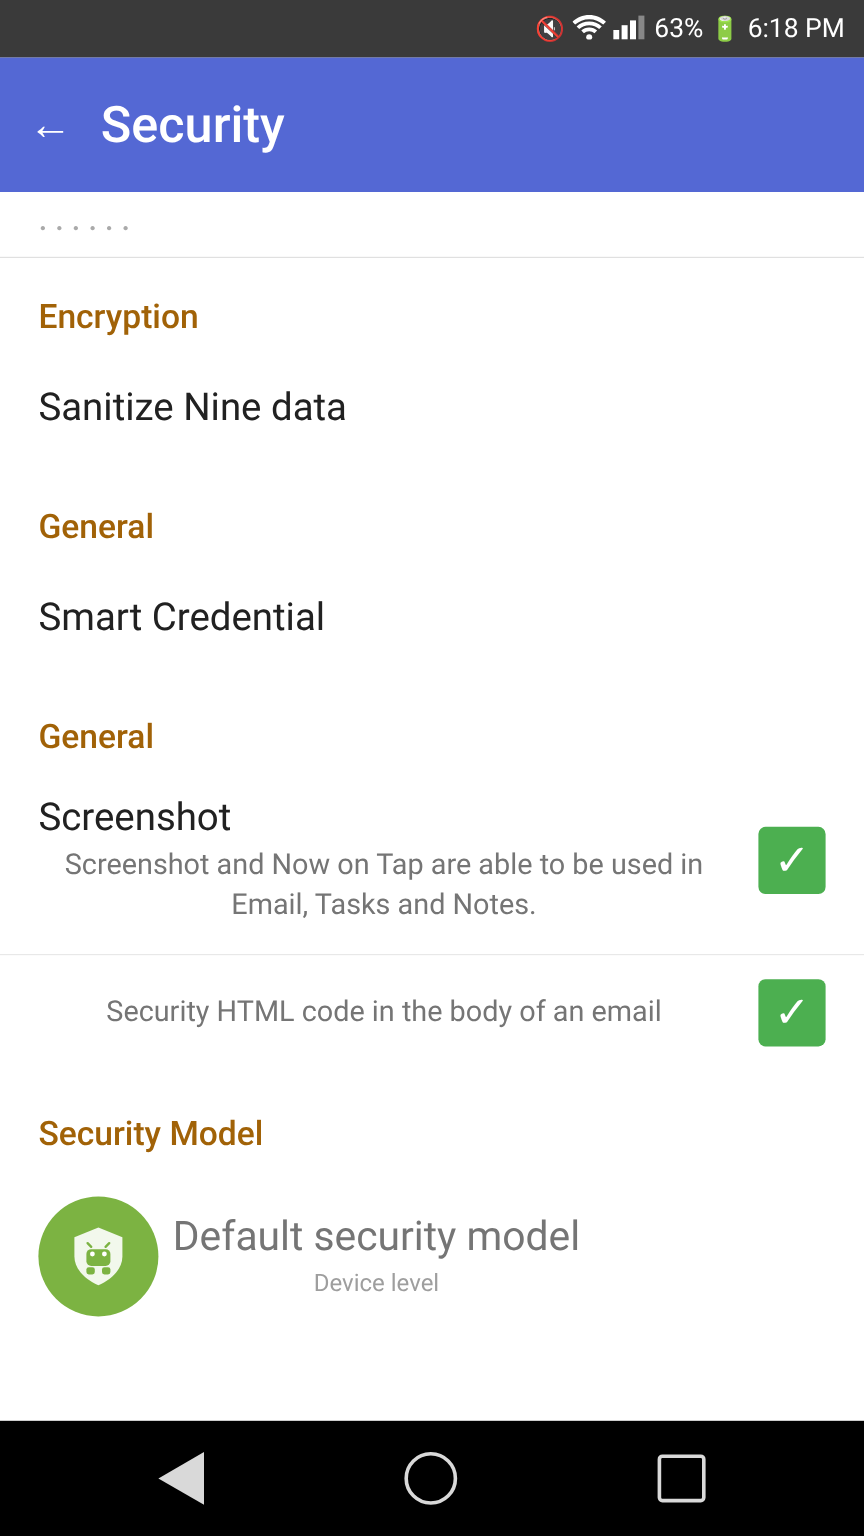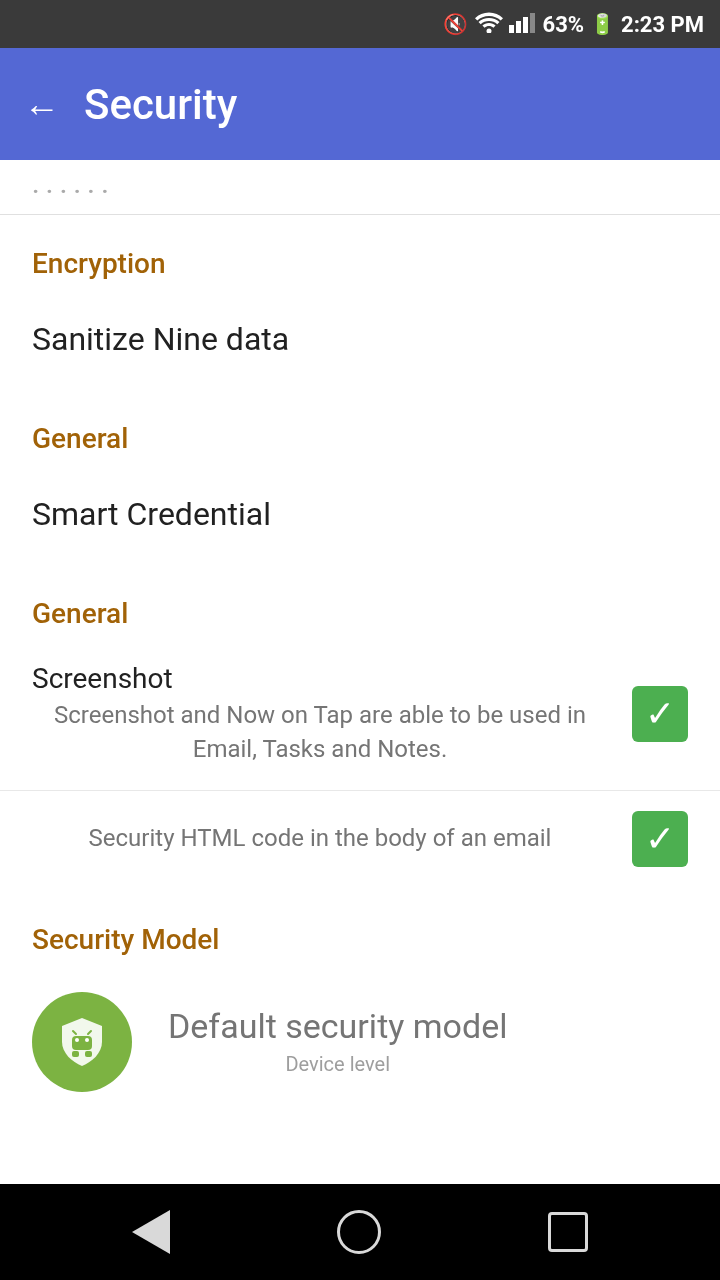--- a/index.html
+++ b/index.html
@@ -27,21 +27,21 @@
 
     .status-bar-icons {
       display: flex;
       align-items: center;
       gap: 6px;
     }
 
     .status-text {
       color: #fff;
       font-size: 22px;
-      font-weight: 700;
+      font-weight: 400;
       text-align: center;
     }
 
     .status-icon {
       color: #fff;
       font-size: 20px;
     }
 
     
     .app-bar {
@@ -110,21 +110,21 @@
       border-bottom: none;
     }
 
     .item-text {
       flex: 1;
       padding-right: 24px;
     }
 
     .item-title {
       color: #212121;
-      font-size: 28px;
+      font-size: 32px;
       font-weight: 400;
       margin-bottom: 4px;
     }
 
     .item-subtitle {
       color: #757575;
       font-size: 24px;
       font-weight: 400;
       line-height: 1.4;
       text-align: center;
@@ -156,21 +156,21 @@
       color: #fff;
       font-size: 36px;
       line-height: 1;
     }
 
     
     .security-model-item {
       display: flex;
       align-items: center;
       padding: 24px 32px;
-      gap: 36px;
+      gap: 12px;
     }
 
     .shield-icon-container {
       width: 100px;
       height: 100px;
       background: #7cb342;
       border-radius: 50%;
       display: flex;
       align-items: center;
       justify-content: center;
@@ -253,21 +253,21 @@
       <svg width="28" height="22" viewBox="0 0 28 22" fill="white">
         <rect x="0" y="14" width="5" height="8"></rect>
         <rect x="7" y="10" width="5" height="12"></rect>
         <rect x="14" y="6" width="5" height="16"></rect>
         <rect x="21" y="2" width="5" height="20" opacity="0.4"></rect>
       </svg>
     </span>
 
     <span class="status-text">63%</span>
     <span class="status-icon">🔋</span>
-    <span class="status-text">2:23 PM</span>
+    <span class="status-text">6:18 PM</span>
   </div>
 </div>
 
 <div class="app-bar">
   <span class="back-arrow">←</span>
   <span class="app-bar-title">Security</span>
 </div>
 
 <div class="content">
 

